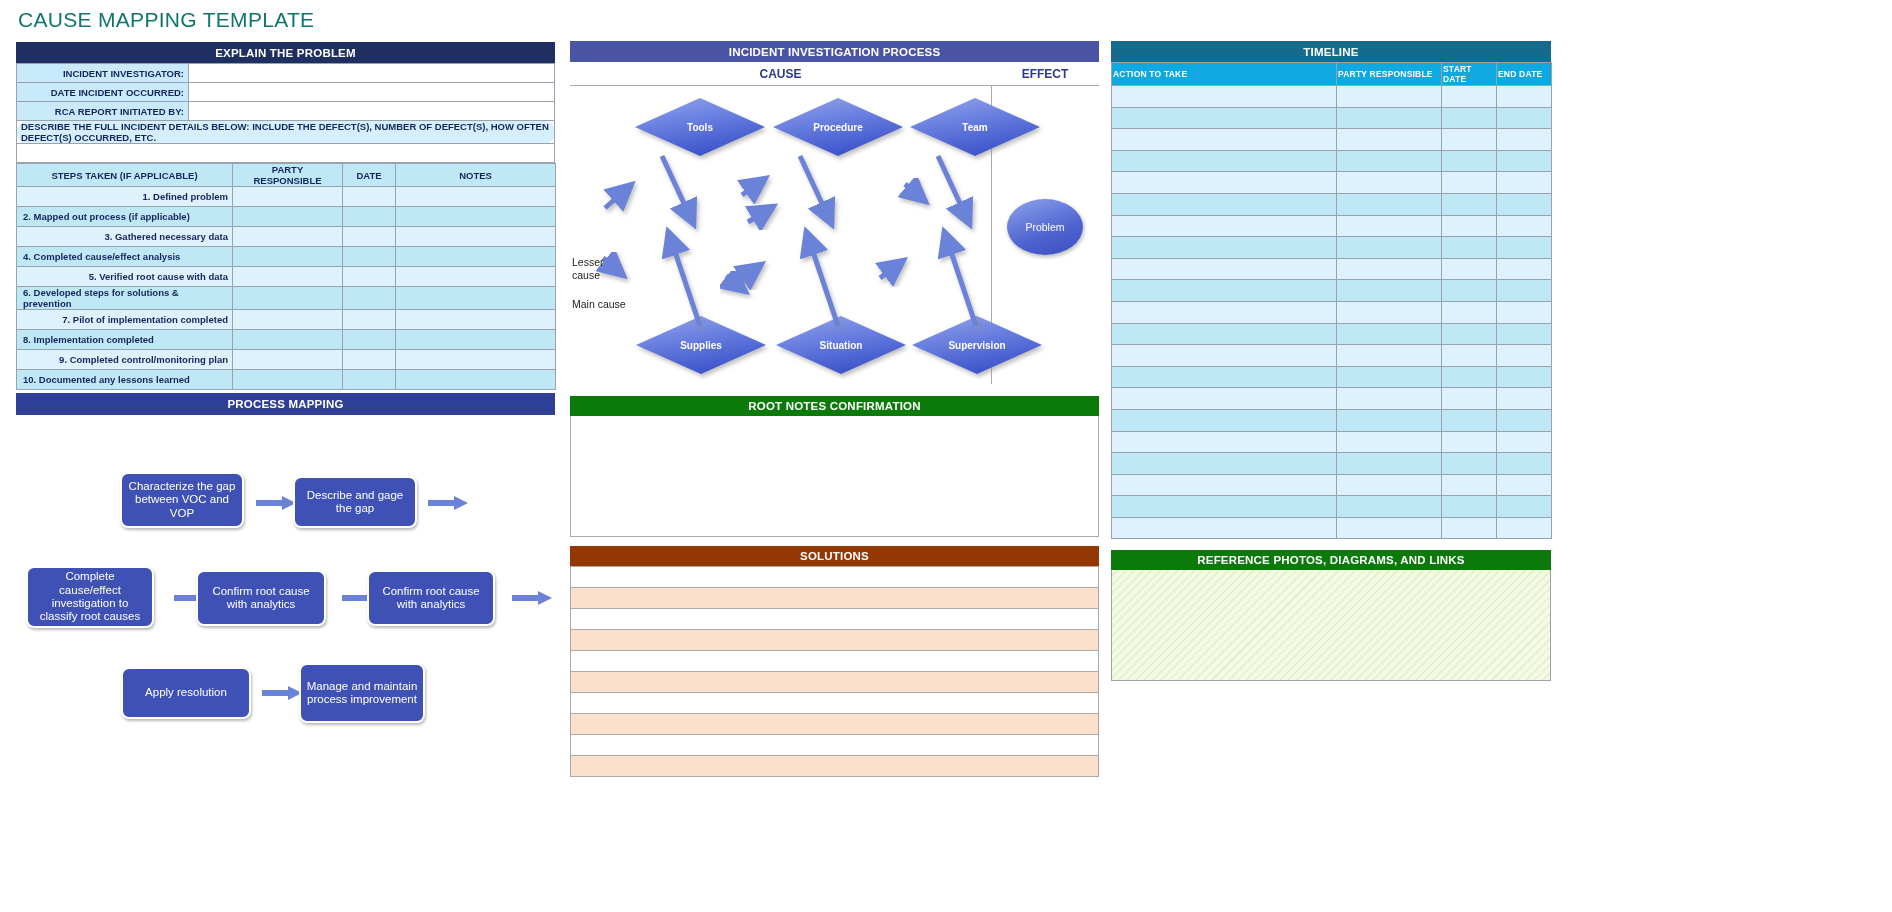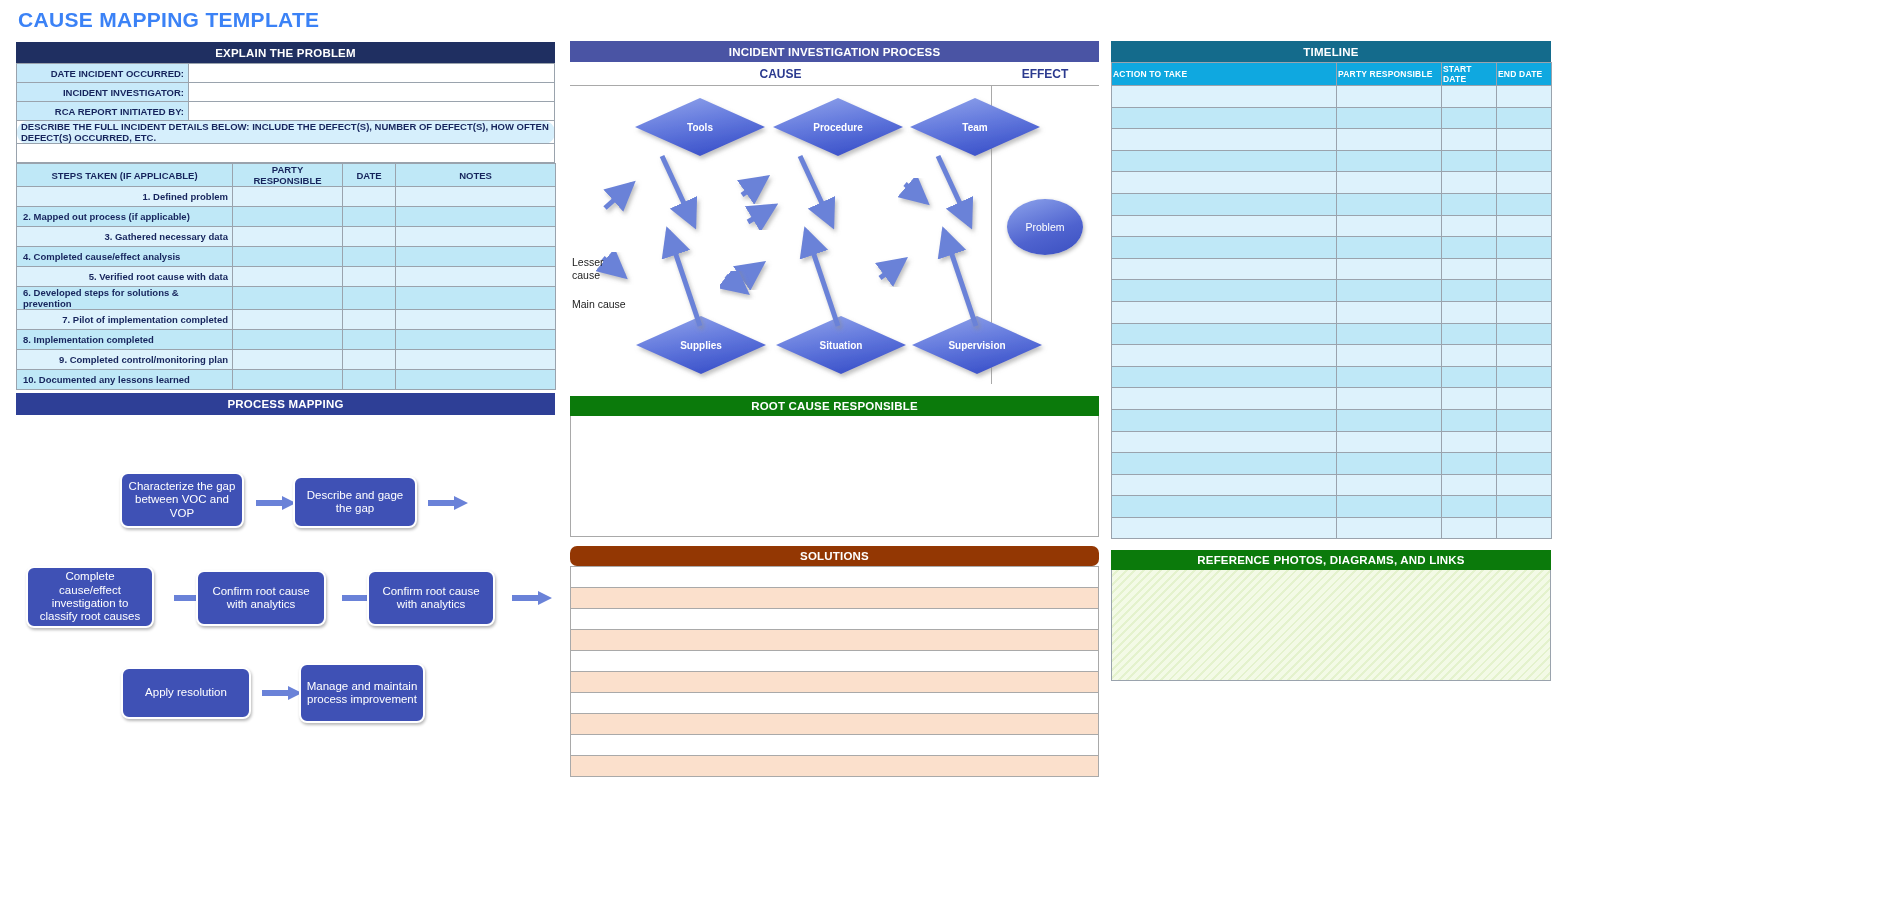--- a/index.html
+++ b/index.html
@@ -19,23 +19,23 @@
     width: 1892px;
     height: 912px;
   }
 
   
   .doc-title {
     position: absolute;
     left: 18px;
     top: 8px;
     font-size: 21px;
-    font-weight: bold;
+    font-weight: normal;
     letter-spacing: 0.3px;
-    color: #3b82f6;
+    color: #0f766e;
   }
 
   
   .bar {
     box-sizing: border-box;
     color: #ffffff;
     font-weight: bold;
     text-align: center;
     font-size: 11.5px;
     letter-spacing: 0.2px;
@@ -221,21 +221,20 @@
   .rcc-box {
     height: 120px;
     border: 1px solid #a9a9a9;
     border-top: none;
     background: #ffffff;
   }
   .sol-bar {
     height: 20px;
     background: #933703;
     margin-top: 9px;
-    border-radius: 7px;
   }
   table.sol {
     border-collapse: collapse;
     width: 100%;
     table-layout: fixed;
   }
   table.sol td {
     border: 1px solid #a9a9a9;
     height: 18px;
   }
@@ -299,25 +298,25 @@
 
   <div class="doc-title">CAUSE MAPPING TEMPLATE</div>
 
   <div class="left-col">
 
     <div class="bar explain-bar">EXPLAIN THE PROBLEM</div>
 
     <table class="grid">
       <tbody>
         <tr>
+          <td class="lbl-cell">INCIDENT INVESTIGATOR:</td>
+          <td class="val-cell"></td>
+        </tr>
+        <tr>
           <td class="lbl-cell">DATE INCIDENT OCCURRED:</td>
-          <td class="val-cell"></td>
-        </tr>
-        <tr>
-          <td class="lbl-cell">INCIDENT INVESTIGATOR:</td>
           <td class="val-cell"></td>
         </tr>
         <tr>
           <td class="lbl-cell">RCA REPORT INITIATED BY:</td>
           <td class="val-cell"></td>
         </tr>
         <tr class="describe-row">
           <td colspan="2">DESCRIBE THE FULL INCIDENT DETAILS BELOW: INCLUDE THE DEFECT(S), NUMBER OF DEFECT(S), HOW OFTEN DEFECT(S) OCCURRED, ETC.</td>
         </tr>
         <tr class="bigbox">
@@ -532,21 +531,21 @@
 
       <div class="ellipse" style="left:437px; top:113px; width:76px; height:56px;">Problem</div>
 
       <div class="fishlabel" style="left:2px; top:170px;">
         <span>Lesser</span><br>
         <span>cause</span>
       </div>
       <div class="fishlabel" style="left:2px; top:212px;">Main cause</div>
     </div>
 
-    <div class="bar rcc-bar">ROOT CAUSE RESPONSIBLE</div>
+    <div class="bar rcc-bar">ROOT NOTES CONFIRMATION</div>
     <div class="rcc-box"></div>
 
     <div class="bar sol-bar">SOLUTIONS</div>
     <table class="sol">
       <tbody>
         <tr class="odd">
             <td></td>
           </tr>
         <tr class="even">
             <td></td>

